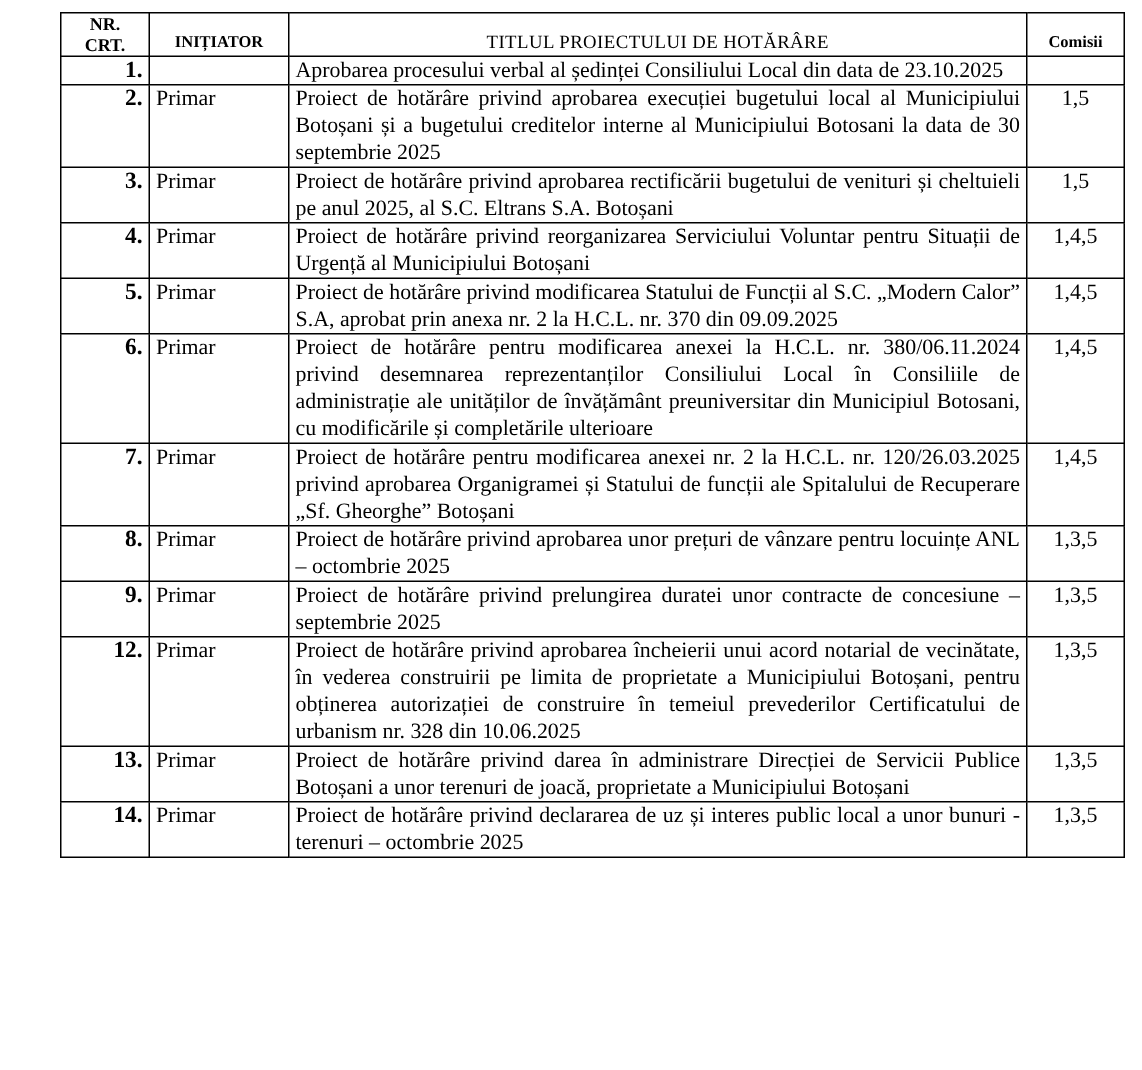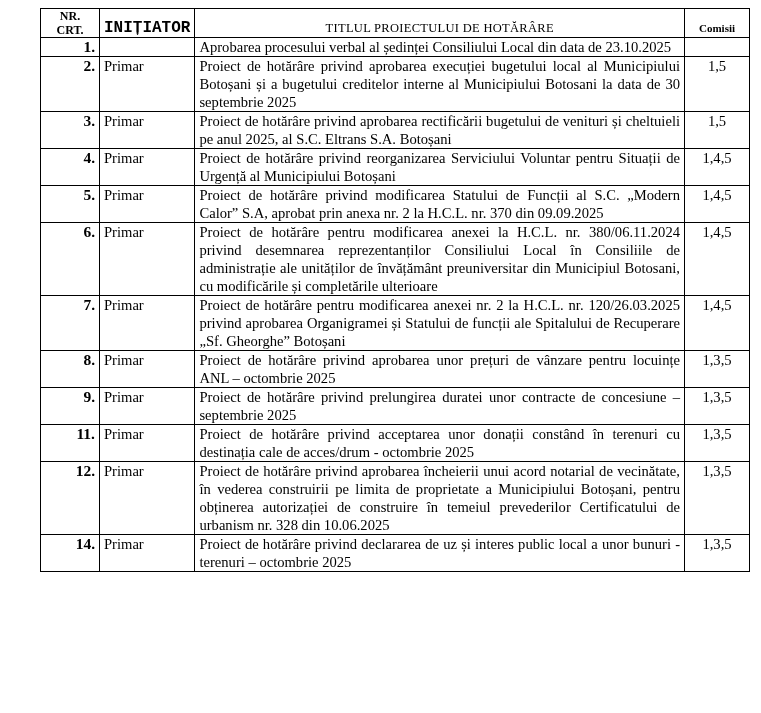--- a/index.html
+++ b/index.html
@@ -6,21 +6,21 @@
   body { width:761px; height:713px; overflow:hidden; position:relative; }
   table.agenda {
     position:absolute; left:40px; top:8px;
     width:710px; border-collapse:collapse;
     font-family:"Liberation Serif", serif; color:#000;
     font-size:14.6px; line-height:18px;
   }
   table.agenda td, table.agenda th { border:1px solid #000; vertical-align:top; padding:0 4px; }
   th { font-weight:bold; vertical-align:bottom !important; }
   th.c-nr { width:50px; font-size:12px; line-height:14px; }
-  th.c-init { width:84px; font-size:16px;font-family:Liberation Mono, monospace; }
+  th.c-init { width:84px; font-size:11px; }
   th.c-title { font-size:12.5px; font-weight:normal; letter-spacing:0.3px; }
   th.c-com { width:56px; font-size:11px;margin-left:16px; }
   td.nr { text-align:right; font-weight:bold; font-size:15.5px; padding-right:14px; }
   td.init { text-align:left; }
   td.title { text-align:justify; text-align-last:left; padding-left:5px; padding-right:6px; }
   td.com { text-align:center;margin-left:48px; }
   .hdr-row th { height:28px; padding-bottom:1px; }
 </style>
 </head>
 <body>
@@ -83,29 +83,29 @@
         <td class="title">Proiect de hotărâre privind aprobarea unor prețuri de vânzare pentru locuințe ANL – octombrie 2025</td>
         <td class="com">1,3,5</td>
       </tr>
       <tr>
         <td class="nr">9.</td>
         <td class="init">Primar</td>
         <td class="title">Proiect de hotărâre privind prelungirea duratei unor contracte de concesiune – septembrie 2025</td>
         <td class="com">1,3,5</td>
       </tr>
       <tr>
-        <td class="nr">11.</td>
+        <td class="nr">12.</td>
         <td class="init">Primar</td>
-        <td class="title">Proiect de hotărâre privind acceptarea unor donații constând în terenuri cu destinația cale de acces/drum - octombrie 2025</td>
+        <td class="title">Proiect de hotărâre privind aprobarea încheierii unui acord notarial de vecinătate, în vederea construirii pe limita de proprietate a Municipiului Botoșani, pentru obținerea autorizației de construire în temeiul prevederilor Certificatului de urbanism nr. 328 din 10.06.2025</td>
         <td class="com">1,3,5</td>
       </tr>
       <tr>
-        <td class="nr">12.</td>
+        <td class="nr">13.</td>
         <td class="init">Primar</td>
-        <td class="title">Proiect de hotărâre privind aprobarea încheierii unui acord notarial de vecinătate, în vederea construirii pe limita de proprietate a Municipiului Botoșani, pentru obținerea autorizației de construire în temeiul prevederilor Certificatului de urbanism nr. 328 din 10.06.2025</td>
+        <td class="title">Proiect de hotărâre privind darea în administrare Direcției de Servicii Publice Botoșani a unor terenuri de joacă, proprietate a Municipiului Botoșani</td>
         <td class="com">1,3,5</td>
       </tr>
       <tr>
         <td class="nr">14.</td>
         <td class="init">Primar</td>
         <td class="title">Proiect de hotărâre privind  declararea de uz și interes public local a unor bunuri - terenuri – octombrie 2025</td>
         <td class="com">1,3,5</td>
       </tr>
     </tbody>
 </table>

